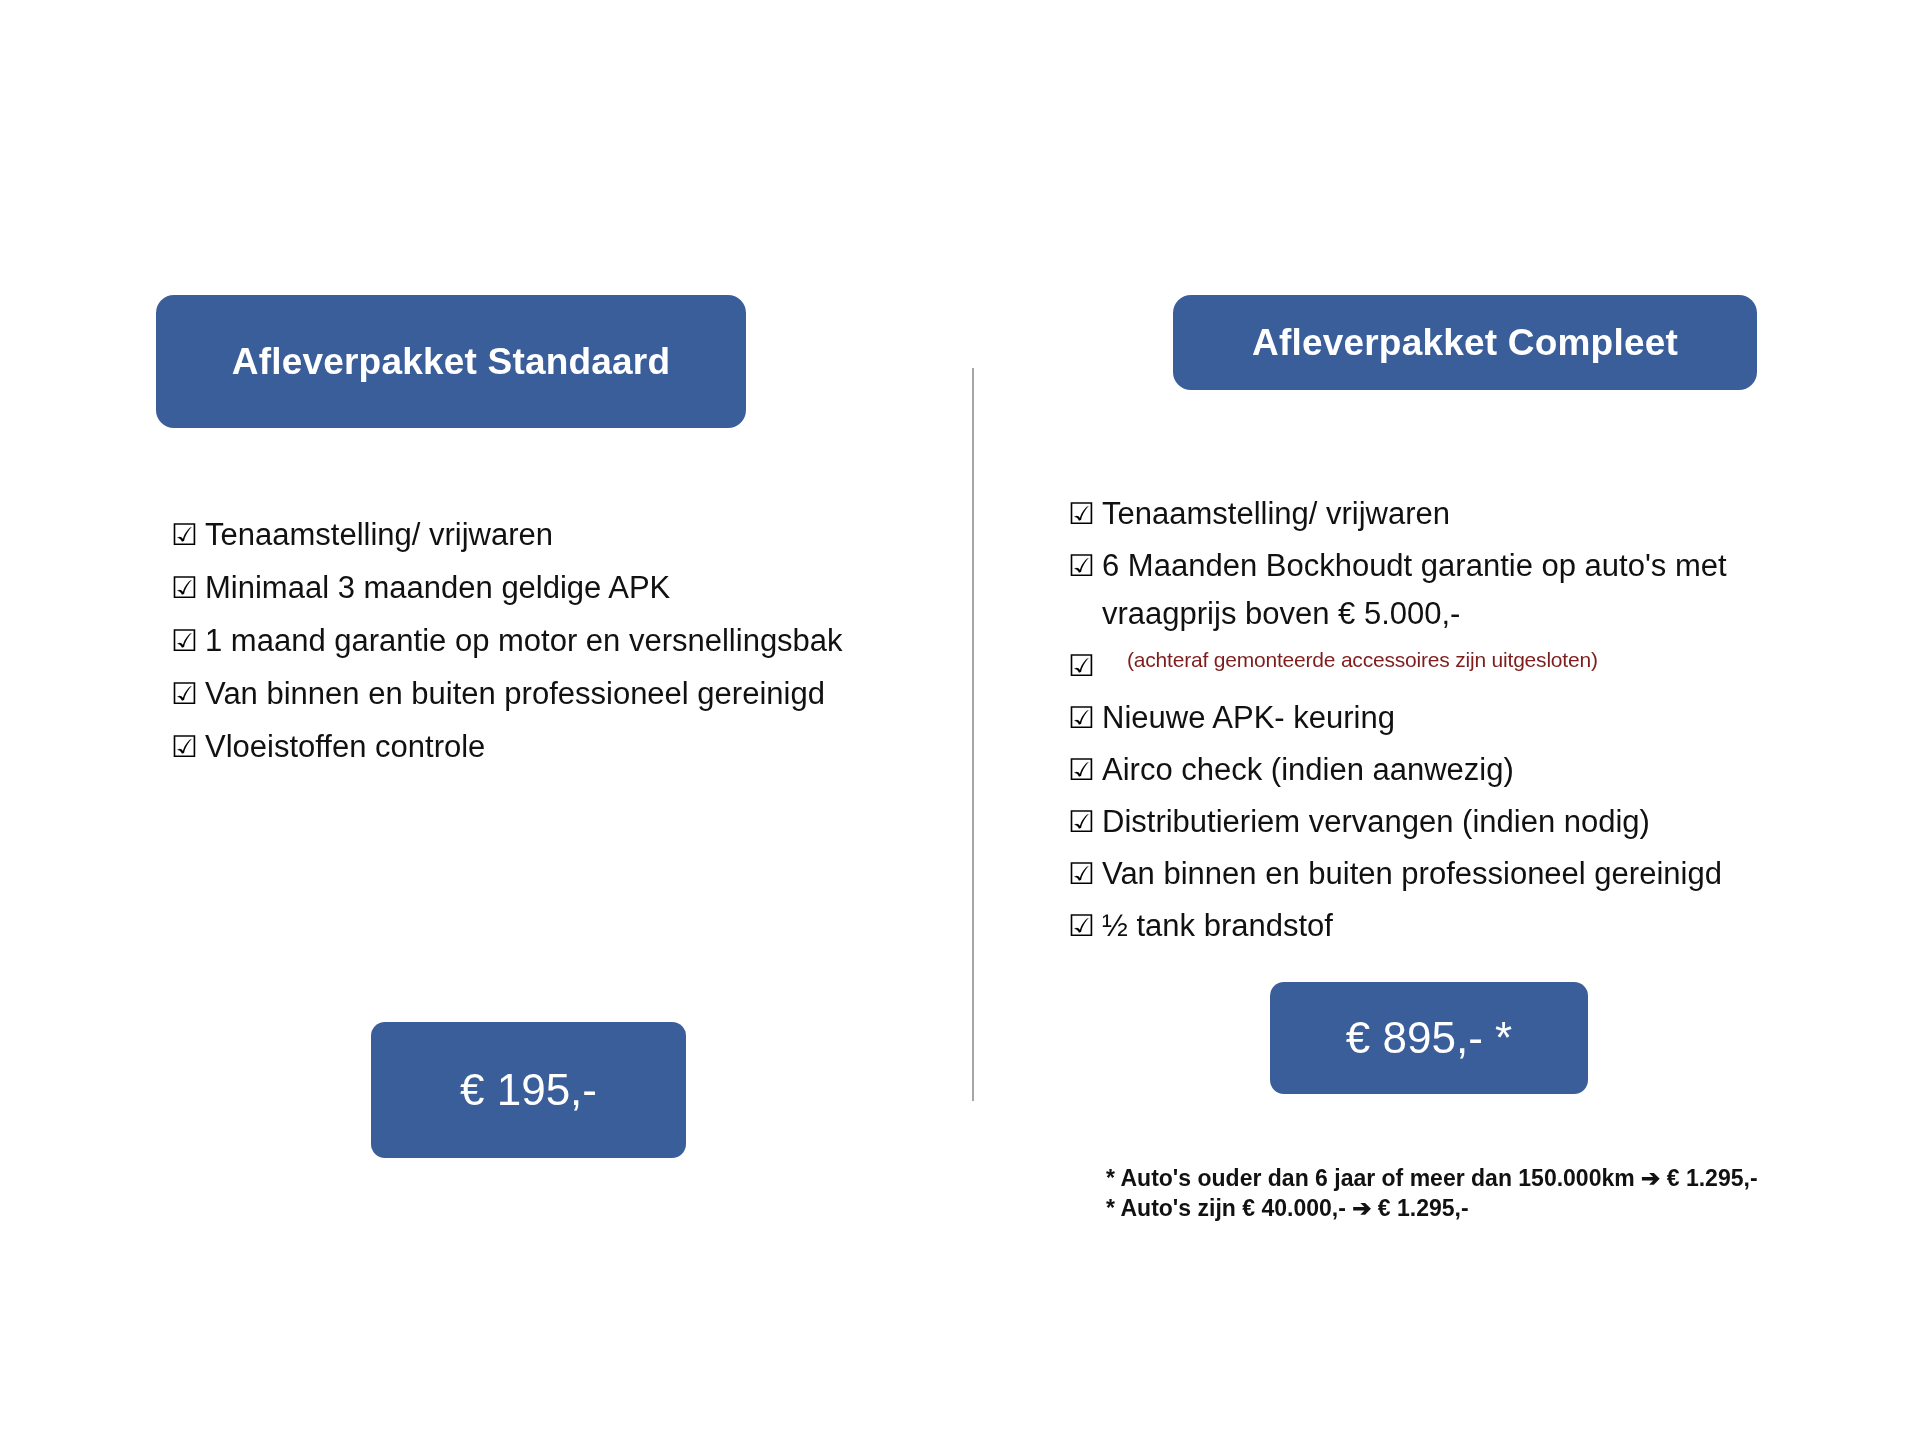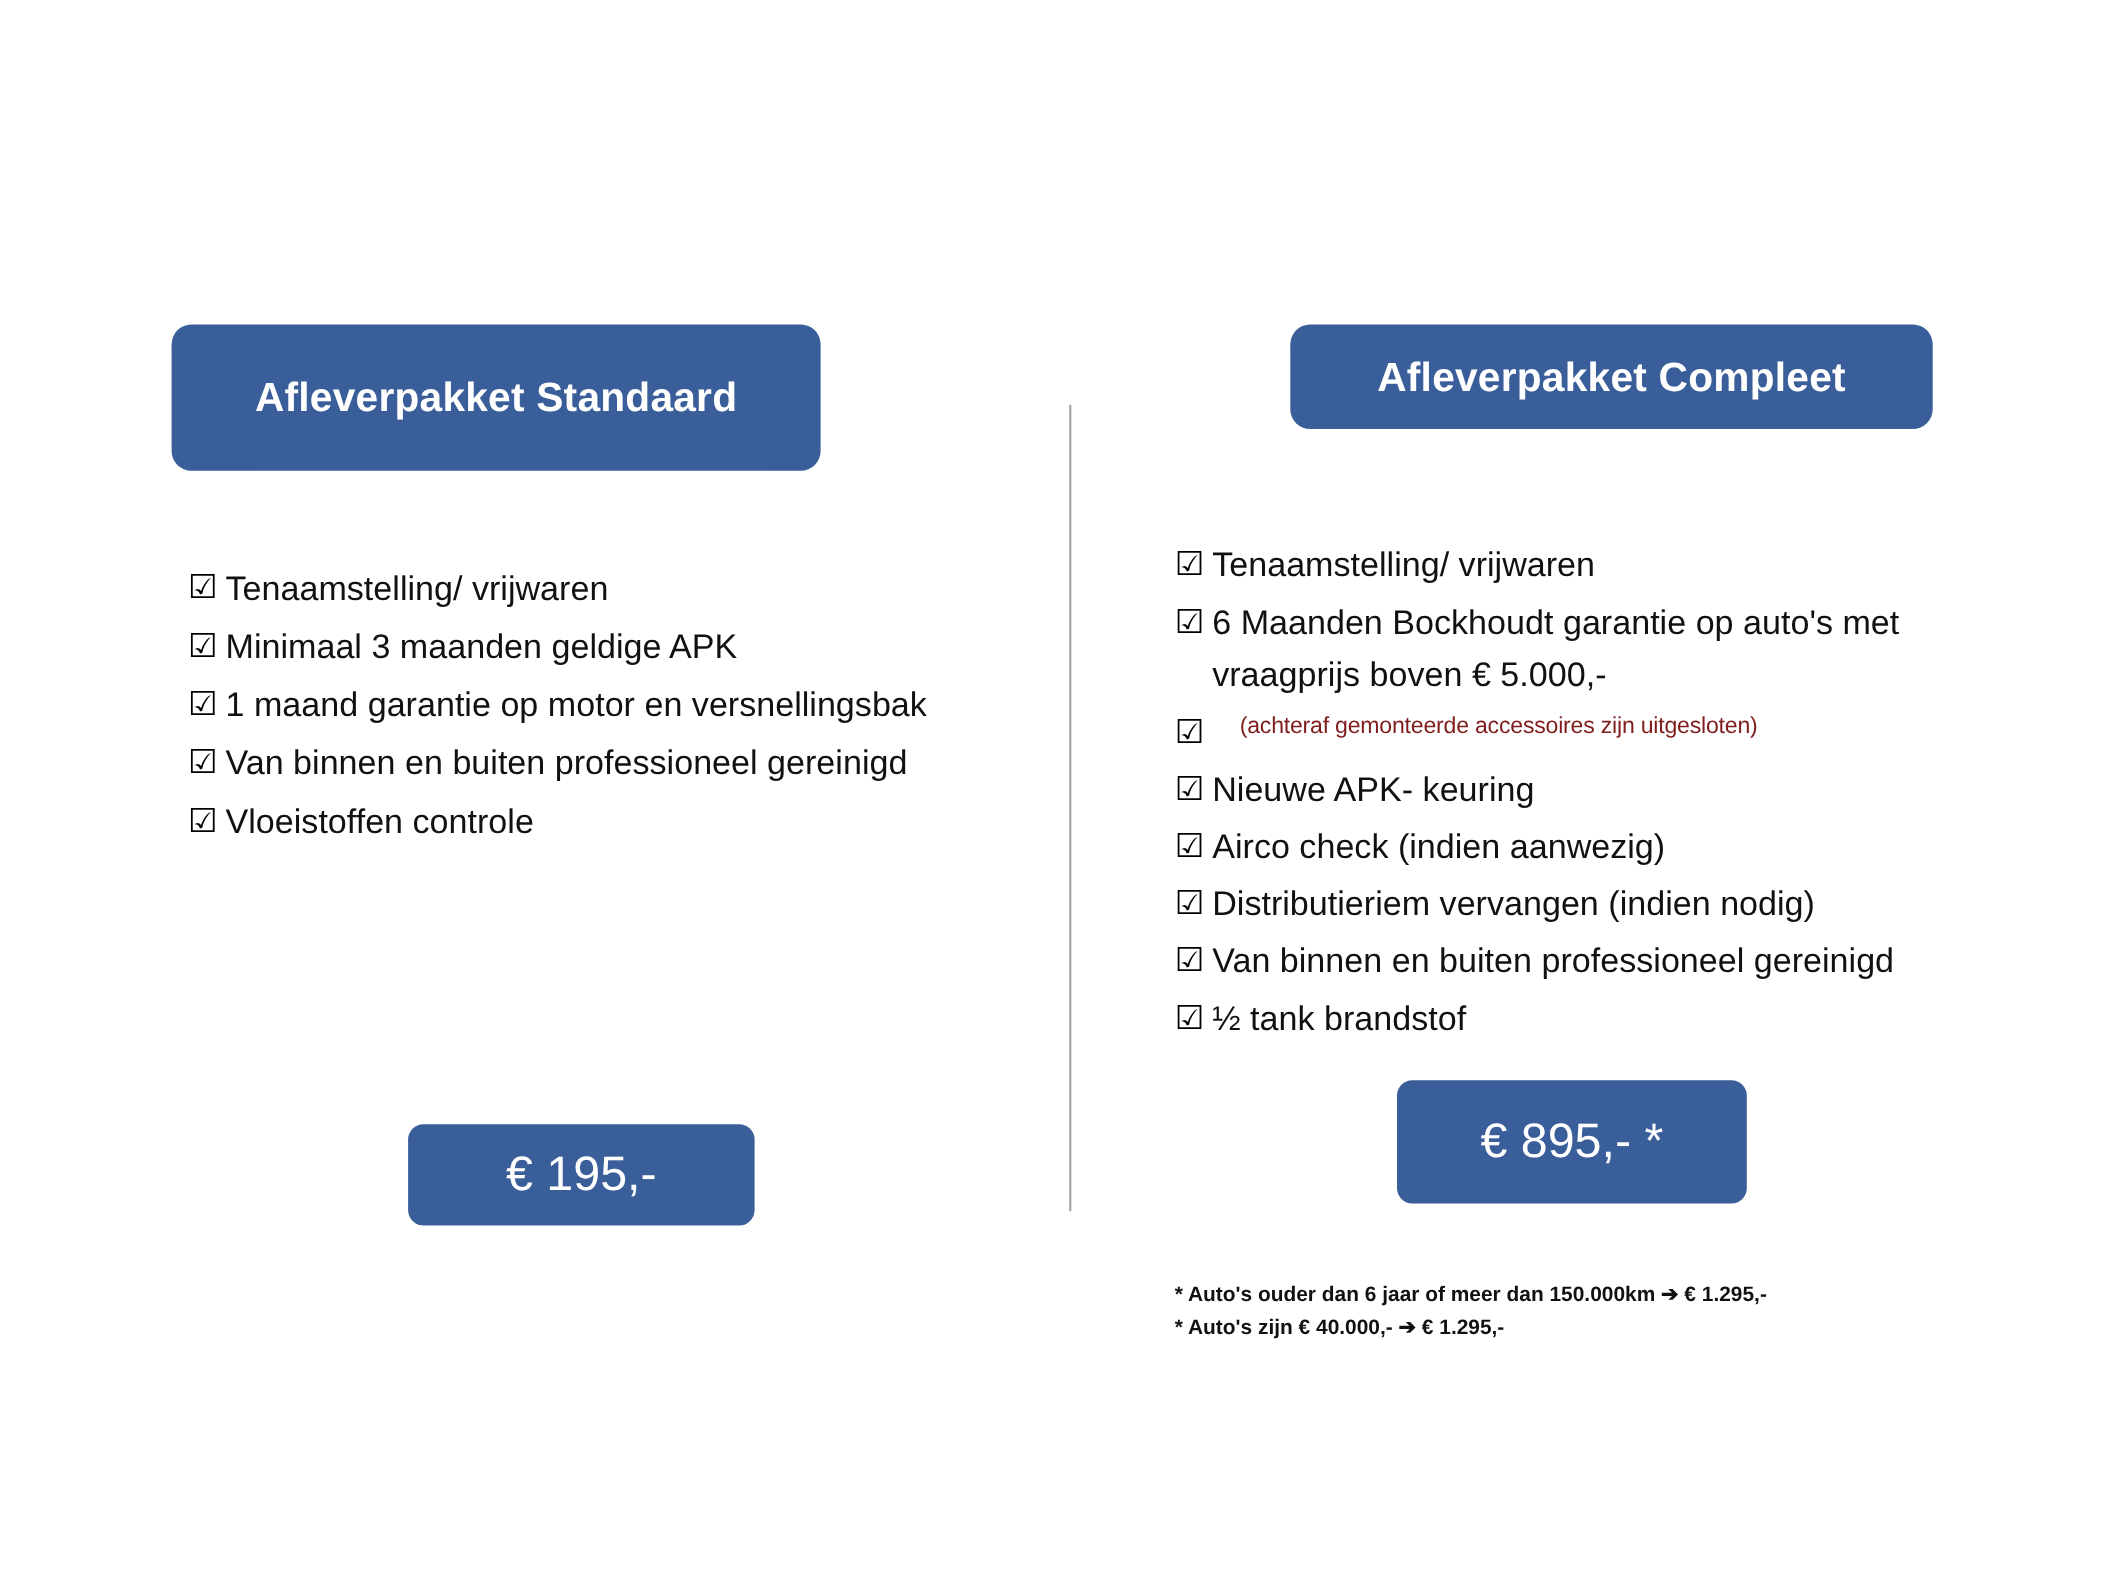--- a/index.html
+++ b/index.html
@@ -115,42 +115,43 @@
     display: flex;
     align-items: center;
     justify-content: center;
     font-size: 44px;
     box-sizing: border-box;
   }
   .price-left {
     left: 371px;
     top: 1022px;
     width: 315px;
-    height: 92px;
+    height: 136px;
   }
   .price-right {
     left: 1270px;
     top: 982px;
     width: 318px;
     height: 112px;
   }
 
   
   .footnotes {
     position: absolute;
     left: 1068px;
     top: 1163px;
     width: 760px;
   }
   .footnote {
-    font-size: 19px;
+    font-size: 23px;
     font-weight: bold;
     color: #111111;
     line-height: 30px;
     white-space: nowrap;
+    margin-left: 38px;
   }
 </style>
 </head>
 <body>
 
 <div class="slide">
 
   <div class="pill pill-left">Afleverpakket Standaard</div>
 
   <ul class="list list-left">

